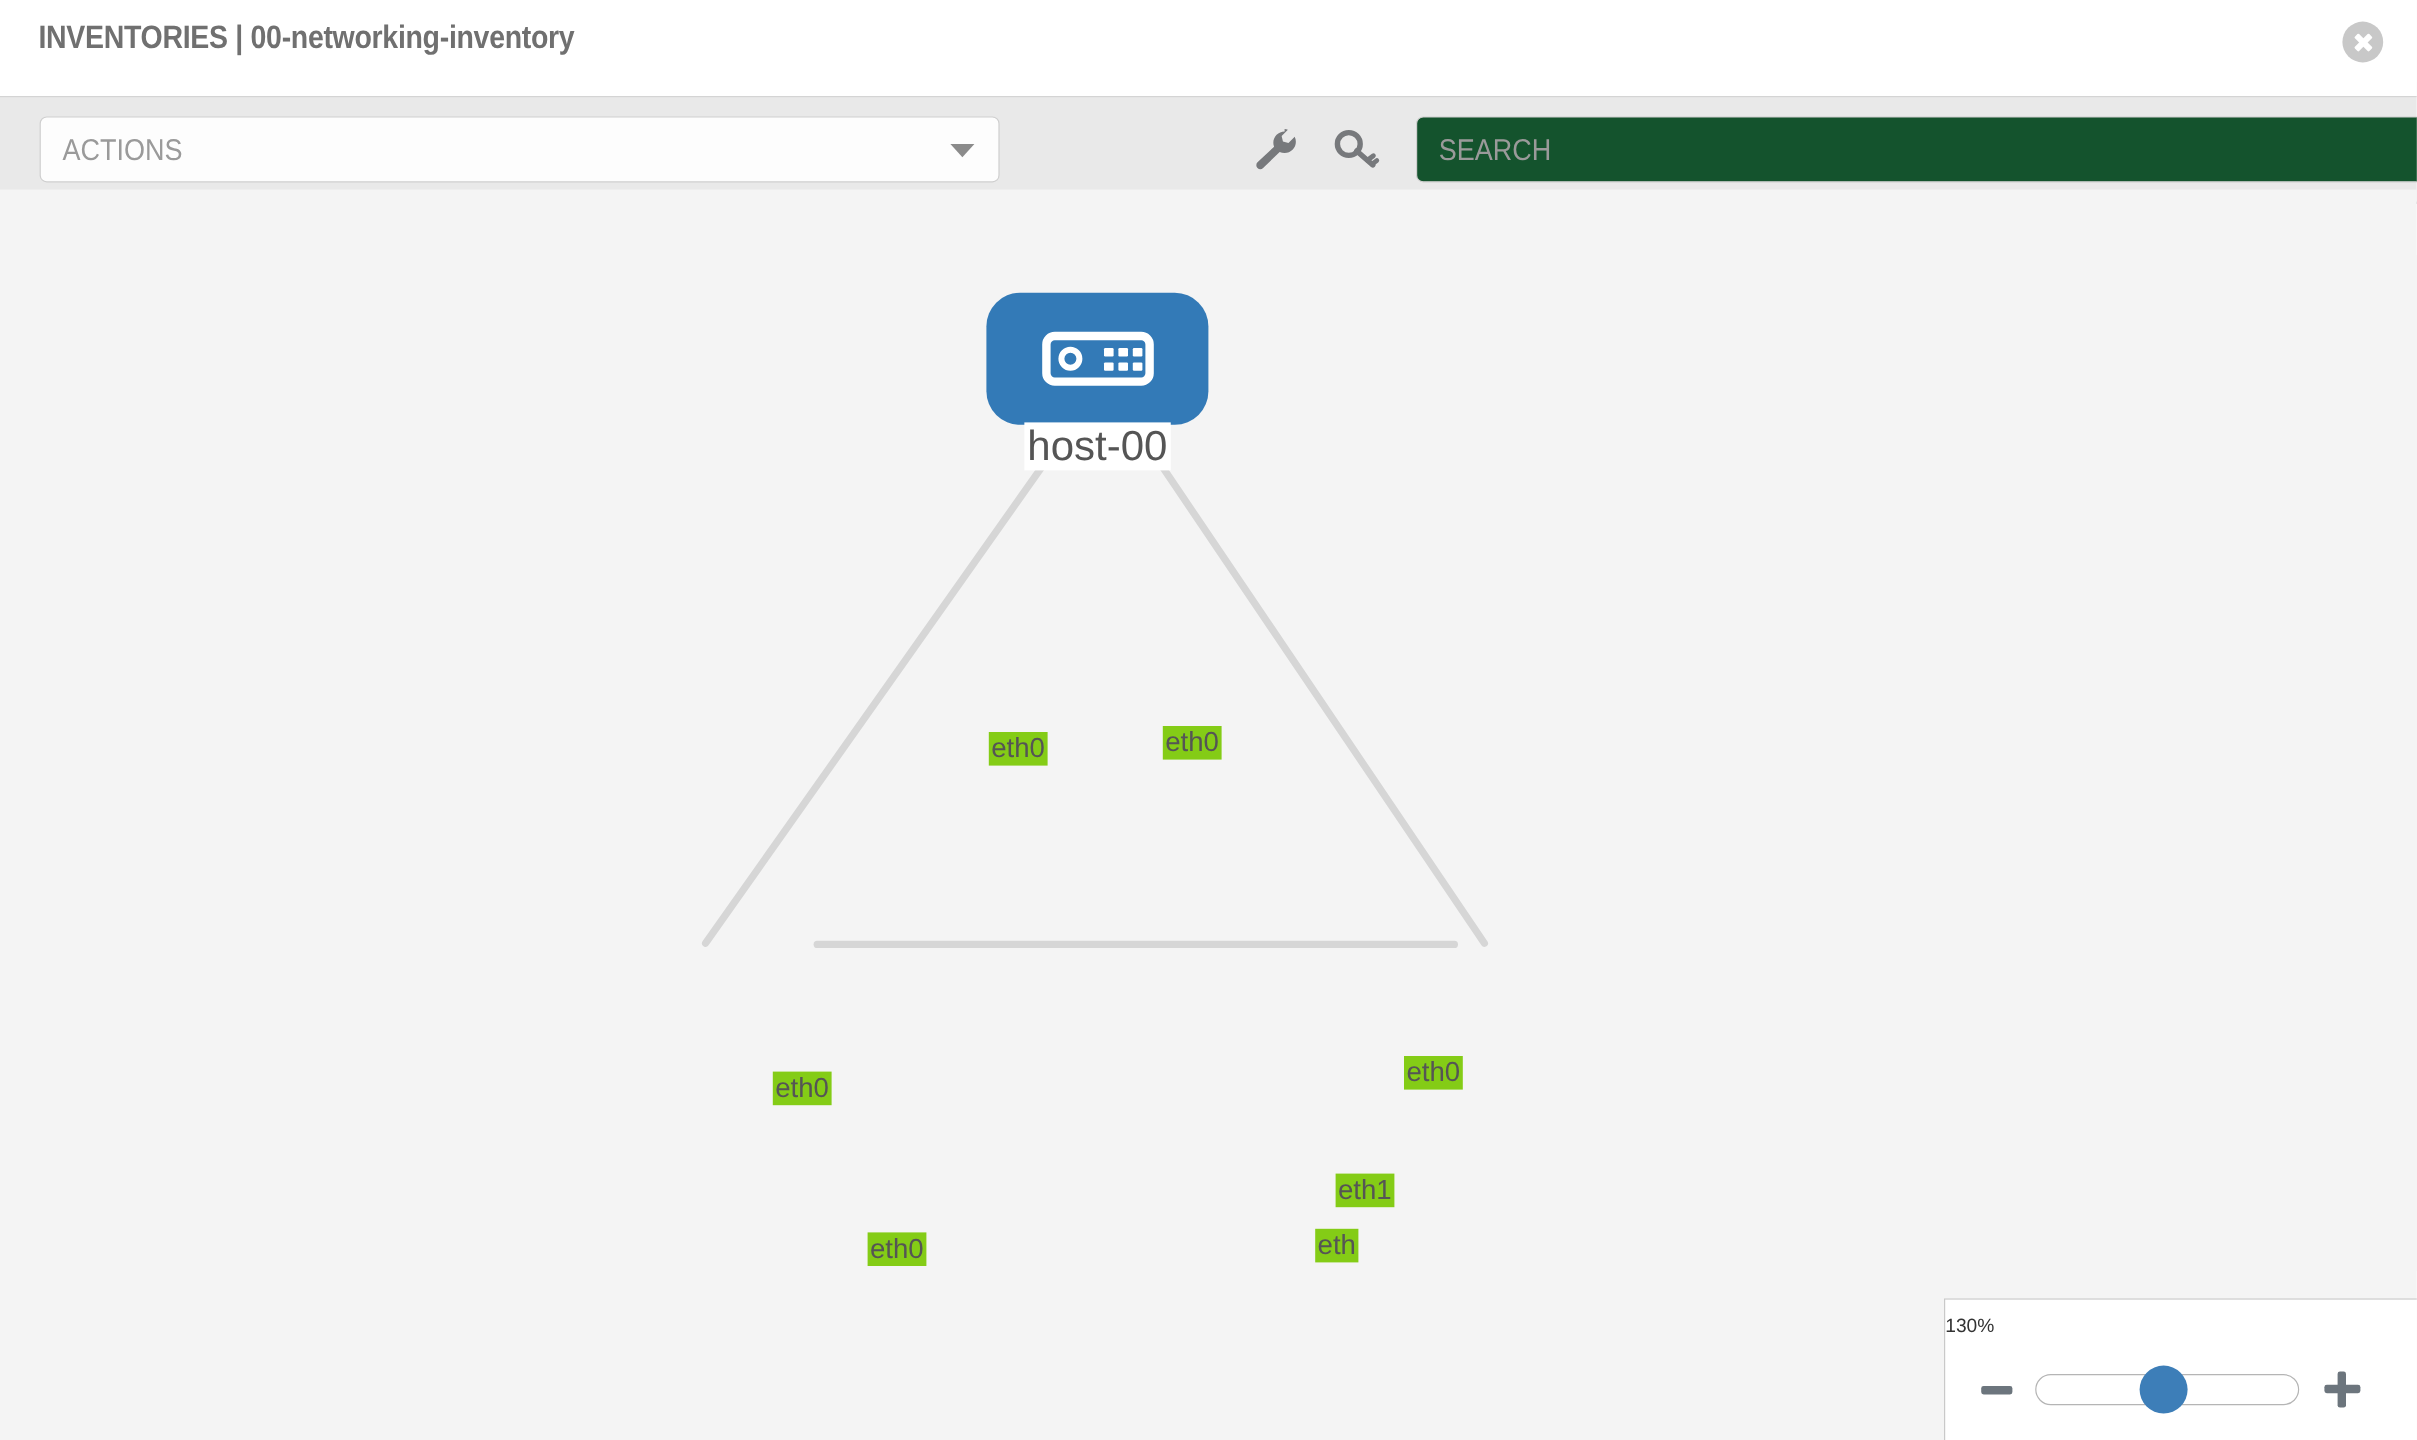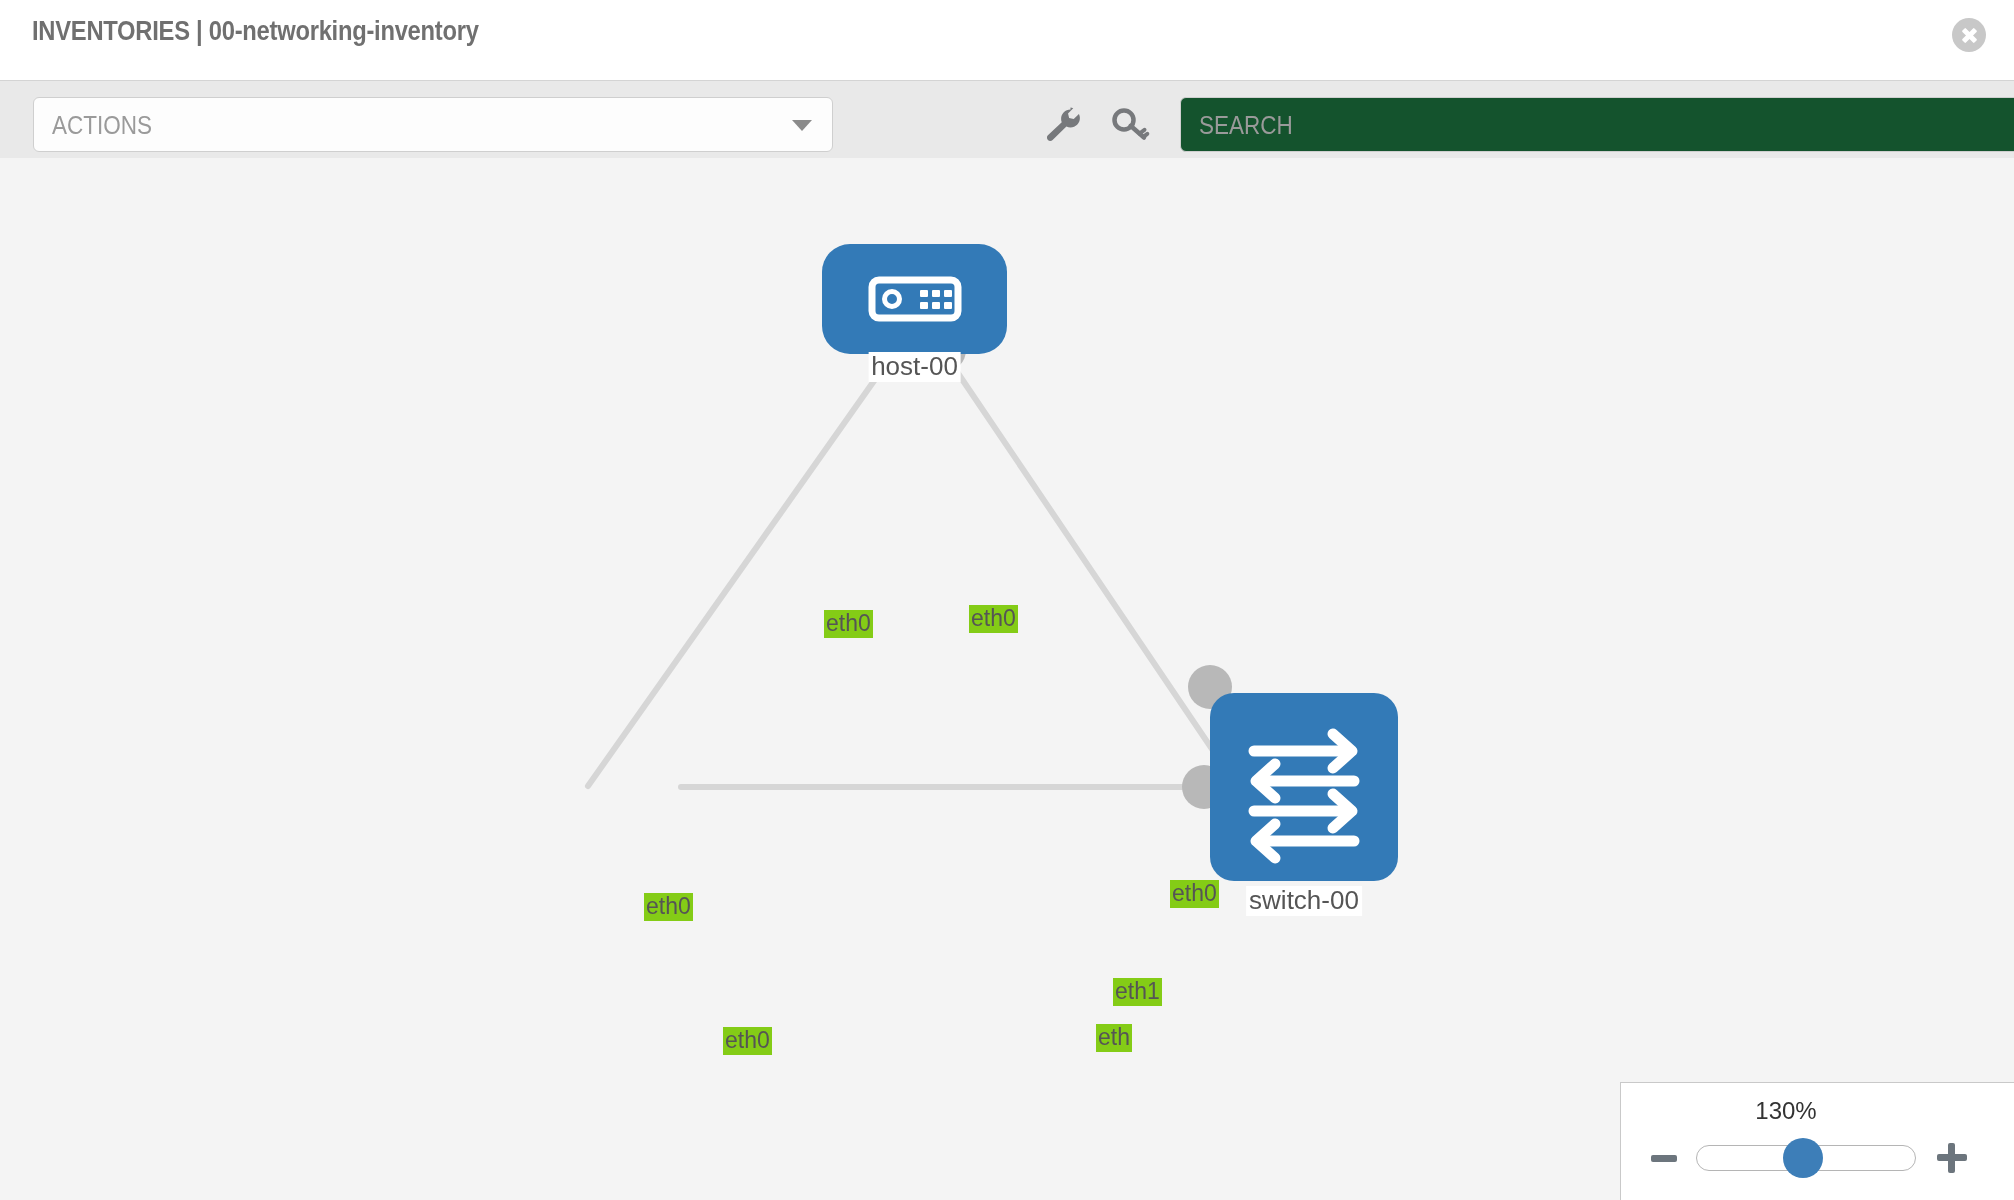--- a/index.html
+++ b/index.html
@@ -85,41 +85,41 @@
 
   
   .node{position:absolute;}
   .node-shape{position:absolute;left:0;top:0;background:#337ab7;}
   .node-host .node-shape{width:185px;height:110px;border-radius:28px;}
   .node-router .node-shape{width:188px;height:188px;border-radius:50%;}
   .node-switch .node-shape{width:188px;height:188px;border-radius:24px;}
   .node-icon{position:absolute;left:0;top:0;width:100%;height:100%;}
   .node-label{
     position:absolute;left:50%;transform:translateX(-50%);
-    white-space:nowrap;font-size:26px;color:#555555;
+    white-space:nowrap;font-size:35px;color:#555555;
     background:#ffffff;padding:0 3px;line-height:1.15;
   }
   .port{
     position:absolute;width:44px;height:44px;border-radius:50%;
     background:#b8b8b8;
   }
   .edge-label{
     position:absolute;white-space:nowrap;
     font-size:23px;color:#555555;background:#84cc16;
     padding:0 2px;line-height:1.2;
   }
 
   
   .zoom-panel{
     position:absolute;left:1620px;top:1082px;width:420px;height:120px;
     background:#ffffff;border:1px solid #c9c9c9;box-sizing:border-box;
   }
   .zoom-value{
-    position:absolute;left:0;top:14px;width:330px;text-align:center;
-    font-size:24px;color:#333333;
+    position:absolute;left:0;top:14px;width:330px;text-align:left;
+    font-size:16px;color:#333333;
   }
   .zoom-minus{
     position:absolute;left:30px;top:72px;width:26px;height:7px;
     background:#6c757d;border-radius:2px;cursor:pointer;
   }
   .zoom-plus{
     position:absolute;left:316px;top:60px;width:30px;height:30px;cursor:pointer;
   }
   .zoom-plus:before,.zoom-plus:after{
     content:"";position:absolute;background:#6c757d;border-radius:2px;
@@ -199,40 +199,20 @@
             <rect x="98" y="58" width="8" height="7" rx="1"></rect>
             <rect x="110" y="58" width="8" height="7" rx="1"></rect>
             <rect x="122" y="58" width="8" height="7" rx="1"></rect>
           </g>
         </svg>
       </span>
       <span class="node-label" style="top:108px;">host-00</span>
     </div>
 
 
-    <div class="node node-switch" style="left:1210px; top:535px; width:188px; height:188px;">
-      <span class="port" style="left:-22px; top:-28px;"></span>
-      <span class="port" style="left:-28px; top:72px;"></span>
-      <span class="node-shape"></span>
-      <span class="node-icon">
-        <svg viewBox="0 0 188 188" aria-hidden="true">
-          <g fill="none" stroke="#ffffff" stroke-width="11" stroke-linecap="round" stroke-linejoin="round">
-            <path d="M44 58 L140 58"></path>
-            <path d="M123 41 L142 58 L123 75"></path>
-            <path d="M144 88 L48 88"></path>
-            <path d="M65 71 L46 88 L65 105"></path>
-            <path d="M44 118 L140 118"></path>
-            <path d="M123 101 L142 118 L123 135"></path>
-            <path d="M144 148 L48 148"></path>
-            <path d="M65 131 L46 148 L65 165"></path>
-          </g>
-        </svg>
-      </span>
-      <span class="node-label" style="top:193px;">switch-00</span>
-    </div>
 
     <span class="edge-label" style="left:824px;  top:452px;">eth0</span>
     <span class="edge-label" style="left:969px;  top:447px;">eth0</span>
     <span class="edge-label" style="left:644px;  top:735px;">eth0</span>
     <span class="edge-label" style="left:1170px; top:722px;">eth0</span>
     <span class="edge-label" style="left:723px;  top:869px;">eth0</span>
     <span class="edge-label" style="left:1096px; top:866px;">eth</span>
     <span class="edge-label" style="left:1113px; top:820px;">eth1</span>
 
   </div>

